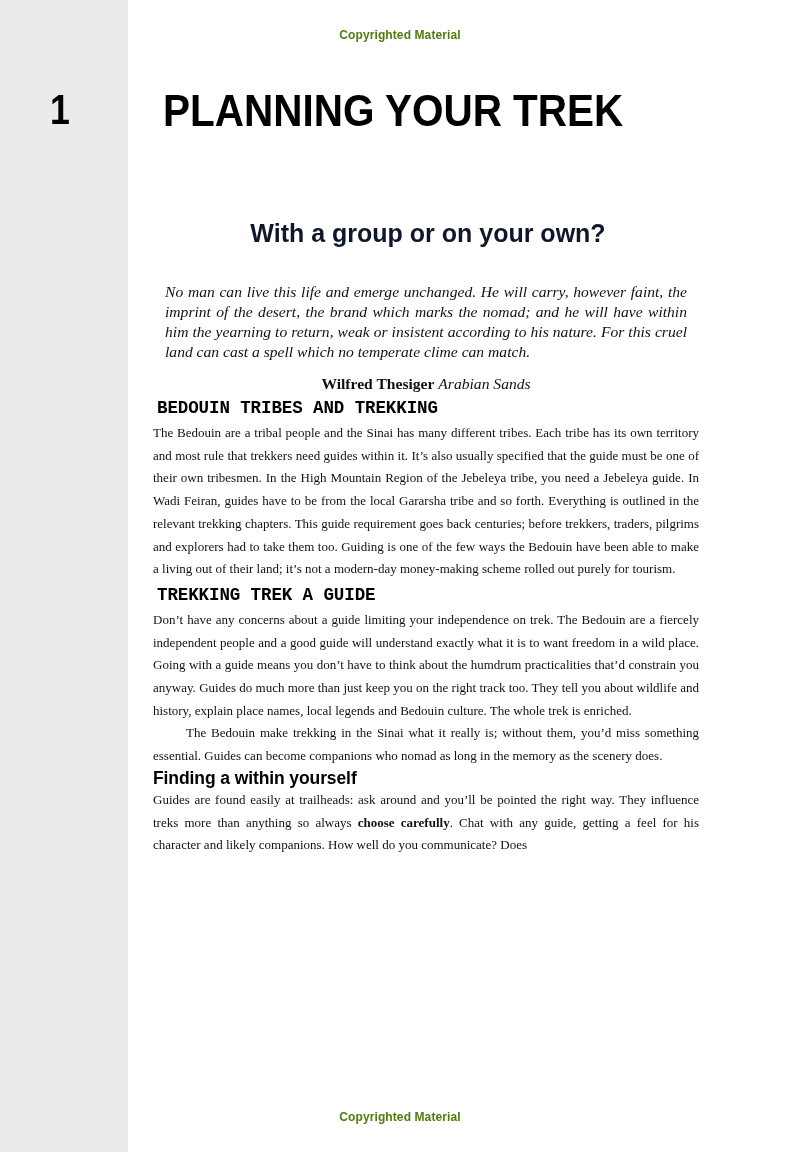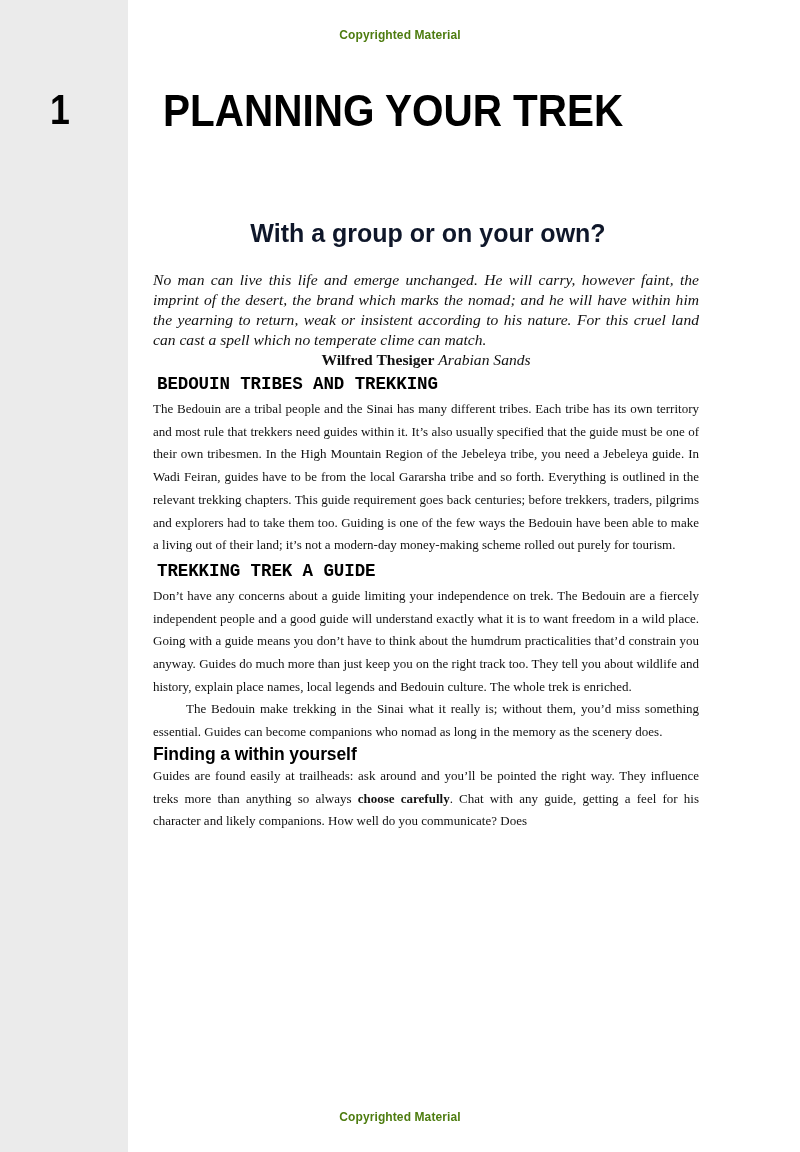--- a/index.html
+++ b/index.html
@@ -33,21 +33,21 @@
   }
   .subtitle {
     position: absolute; left: 128px; width: 600px; top: 207px; text-align: center;
     font-family: "Liberation Sans", sans-serif; font-weight: bold; font-size: 25px; color: #0f172a; margin-top: 12px;
   }
   .content {
     position: absolute; left: 153px; width: 546px; top: 270px;
   }
   .epigraph {
     font-style: italic; font-size: 15.6px; line-height: 20px; text-align: justify;
-    text-align-last: left; margin: 0;
+    text-align-last: left; margin: 12px;
   }
   .attribution {
     text-align: center; font-size: 15.6px; line-height: 20px; margin: 0;
   }
   .attribution .author { font-weight: bold; font-style: normal; }
   .attribution .work { font-style: italic; }
   h2.section {
     font-family: Liberation Mono, monospace; font-weight: bold; font-size: 17.5px;
     margin: 4px; color: #000; letter-spacing: -0.1px;
   }

